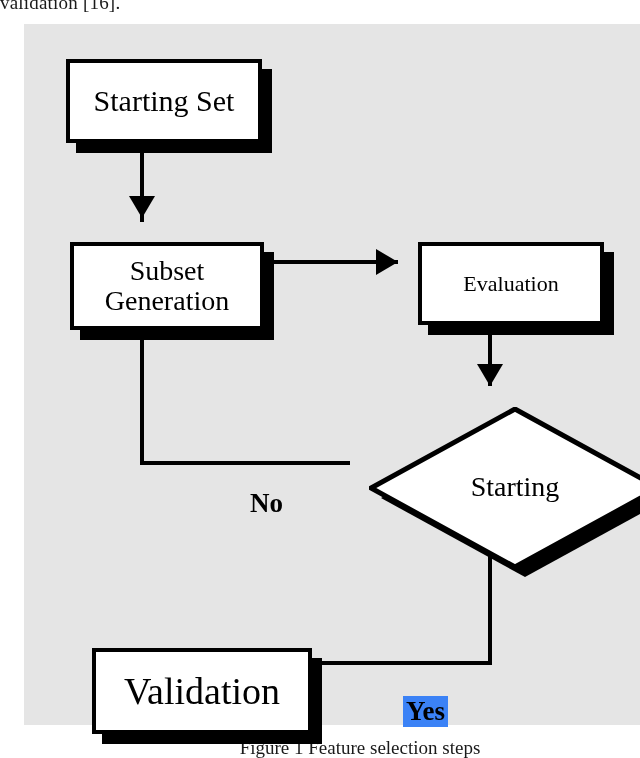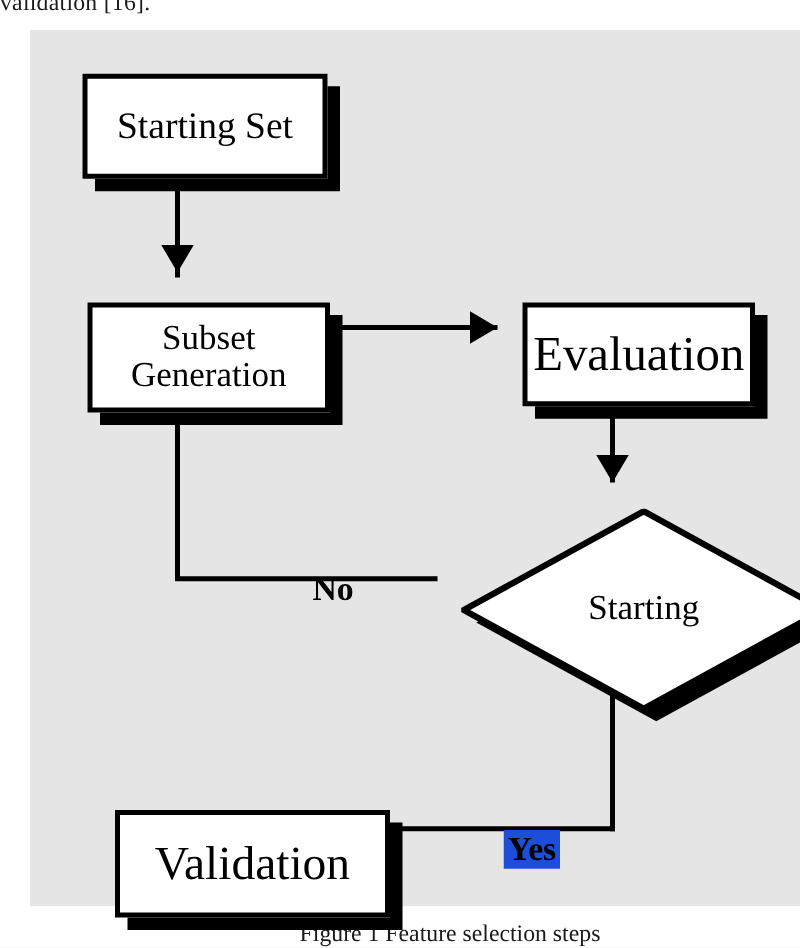--- a/index.html
+++ b/index.html
@@ -79,21 +79,21 @@
   .node-subset-generation {
     left: 46px;  top: 218px; width: 194px; height: 88px;
     font-size: 28px;
   }
   .shadow-subset-generation {
     left: 56px; top: 228px; width: 194px; height: 88px;
   }
 
   .node-evaluation {
     left: 394px; top: 218px; width: 186px; height: 83px;
-    font-size: 39px;
+    font-size: 22px;
   }
   .shadow-evaluation {
     left: 404px; top: 228px; width: 186px; height: 83px;
   }
 
   .node-validation {
     left: 68px;  top: 624px; width: 220px; height: 86px;
     font-size: 38px;
   }
   .shadow-validation {
@@ -170,24 +170,25 @@
   }
 
   
   .branch-label {
     position: absolute;
     font-weight: bold;
     font-size: 27px;
     color: #000000;
     z-index: 5;
     white-space: nowrap;
+    margin-top: 32px;
   }
   .label-no  { left: 226px; top: 432px; }
   .label-yes { left: 379px; top: 640px;
-               background: #1d4ed8; padding: 0 3px; }
+               background: #3b82f6; padding: 0 3px; }
 </style>
 </head>
 <body>
 
 <div class="body-text-top">validation [16].</div>
 
 <div class="figure-panel">
 
   <div class="line-v" style="left:116px; top:95px; height:103px;"></div>
   <div class="arrow arrow-down" style="left:105px; top:172px;"></div>

